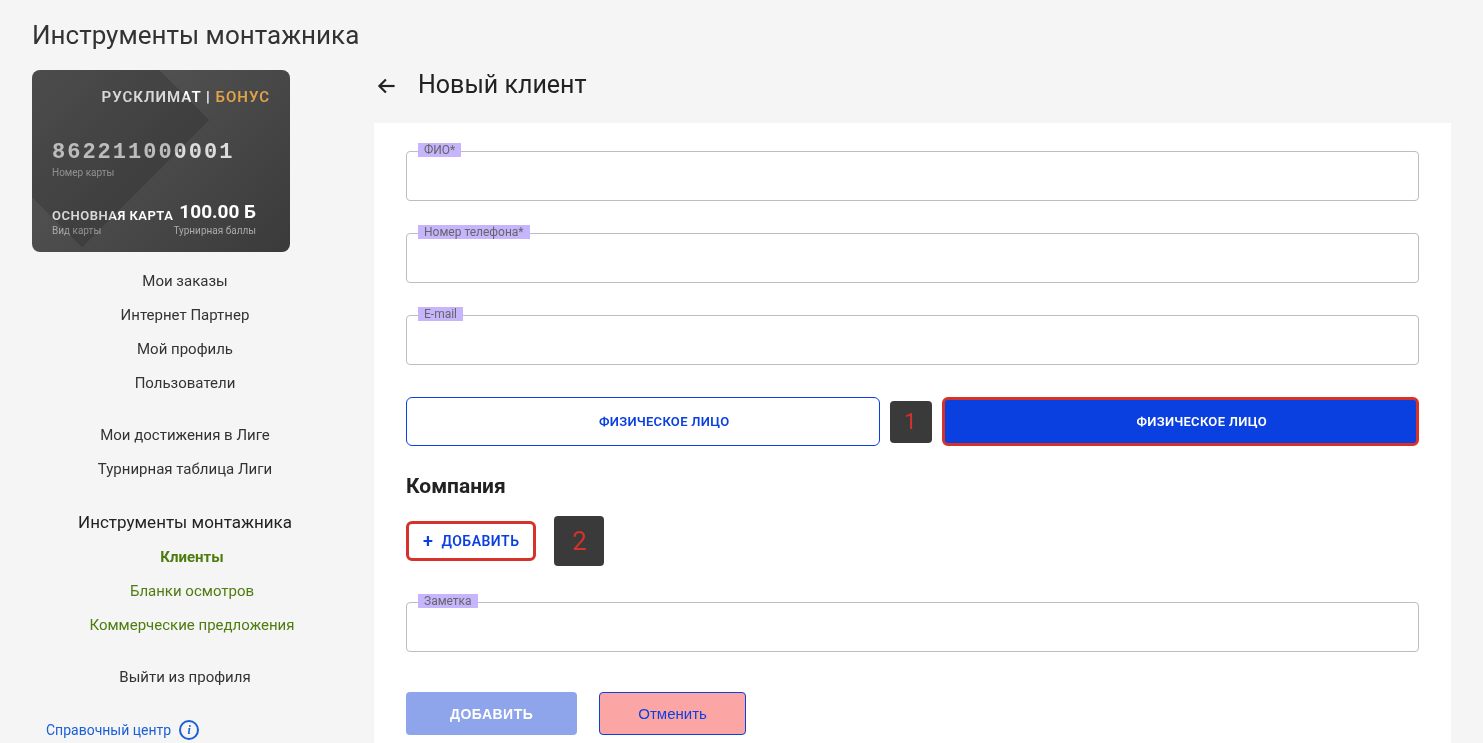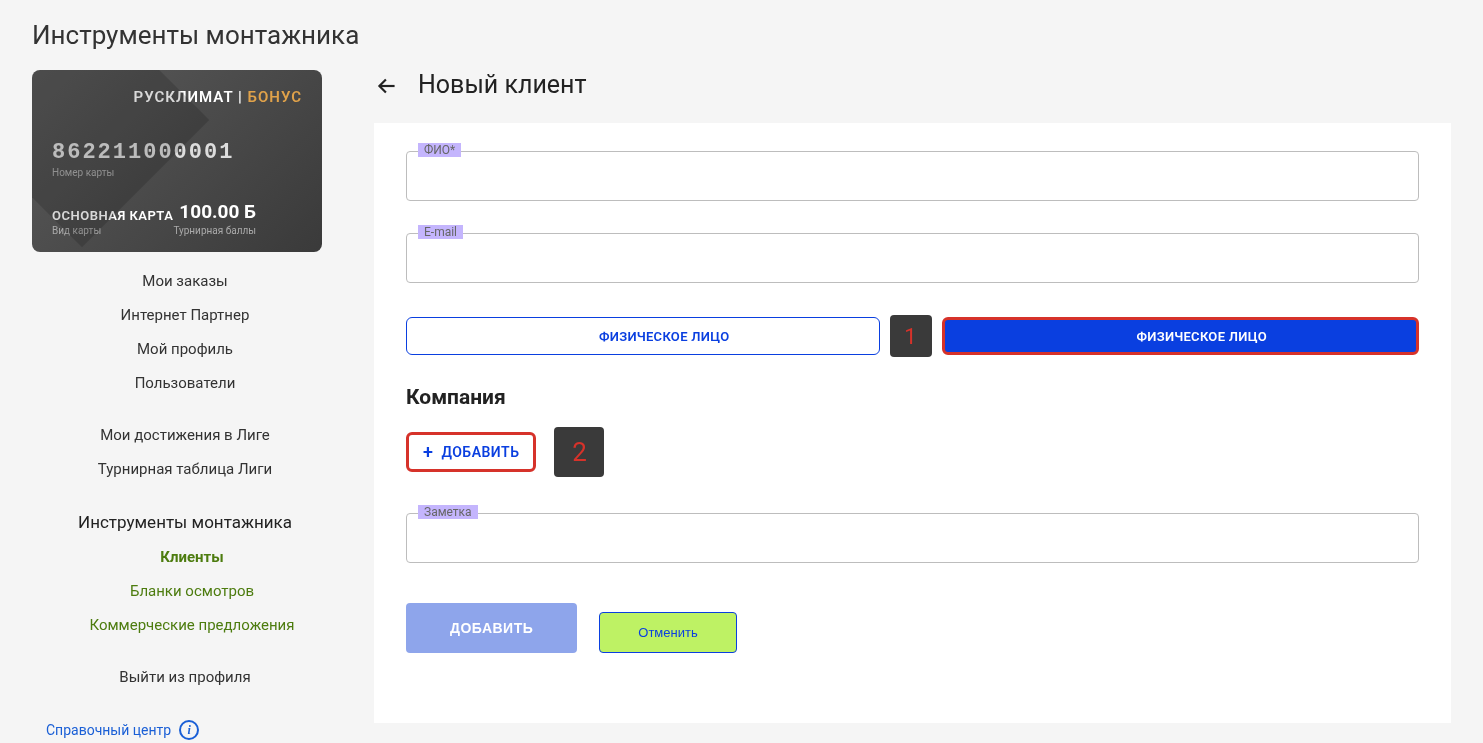--- a/index.html
+++ b/index.html
@@ -23,21 +23,21 @@
   .layout {
     display: flex;
     gap: 36px;
   }
   
   .sidebar {
     width: 306px;
     flex-shrink: 0;
   }
   .card {
-    width: 290px;
+    width: 258px;
     height: 182px;
     background: linear-gradient(135deg, #5a5a5a 0%, #4a4a4a 50%, #3a3a3a 100%);
     border-radius: 8px;
     padding: 18px 20px;
     color: #fff;
     position: relative;
     overflow: hidden;
     margin-bottom: 12px;
   }
   .card::before {
@@ -162,21 +162,21 @@
   }
   .toggle-row {
     display: flex;
     gap: 10px;
     margin-bottom: 28px;
     position: relative;
     align-items: center;
   }
   .toggle-btn {
     flex: 1;
-    height: 38px;
+    height: 49px;
     border-radius: 6px;
     font-size: 13px;
     font-weight: 600;
     letter-spacing: 0.3px;
     display: flex;
     align-items: center;
     justify-content: center;
     cursor: pointer;
     padding-left: 43px;
   }
@@ -244,28 +244,27 @@
     color: #fff;
     border: none;
     border-radius: 4px;
     padding: 13px 44px;
     font-size: 14px;
     font-weight: 600;
     letter-spacing: 0.5px;
     cursor: pointer;
   }
   .btn-secondary {
-    background: #bef264;
+    background: #fca5a5;
     color: #0a3fe0;
     border: 1.5px solid #0a3fe0;
     border-radius: 4px;
     padding: 12px 38px;
-    font-size: 13px;
-    cursor: pointer;
-    margin-top: 9px;
+    font-size: 15px;
+    cursor: pointer;
   }
 </style>
 </head>
 <body>
 
 <div class="page">
   <h1 class="page-title">Инструменты монтажника</h1>
 
   <div class="layout">
 
@@ -324,20 +323,24 @@
         <h2 class="main-title">Новый клиент</h2>
       </div>
 
       <div class="form-panel">
 
         <div class="field">
           <span class="field-label">ФИО*</span>
           <input class="field-input" type="text" style="">
         </div>
 
+        <div class="field">
+          <span class="field-label">Номер телефона*</span>
+          <input class="field-input" type="text" style="">
+        </div>
 
         <div class="field">
           <span class="field-label">E-mail</span>
           <input class="field-input" type="text" style="">
         </div>
 
         <div class="toggle-row">
           <div class="toggle-btn outline">ФИЗИЧЕСКОЕ ЛИЦО</div>
           <div class="annot-badge">1</div>
           <div class="toggle-btn filled">ФИЗИЧЕСКОЕ ЛИЦО</div>

